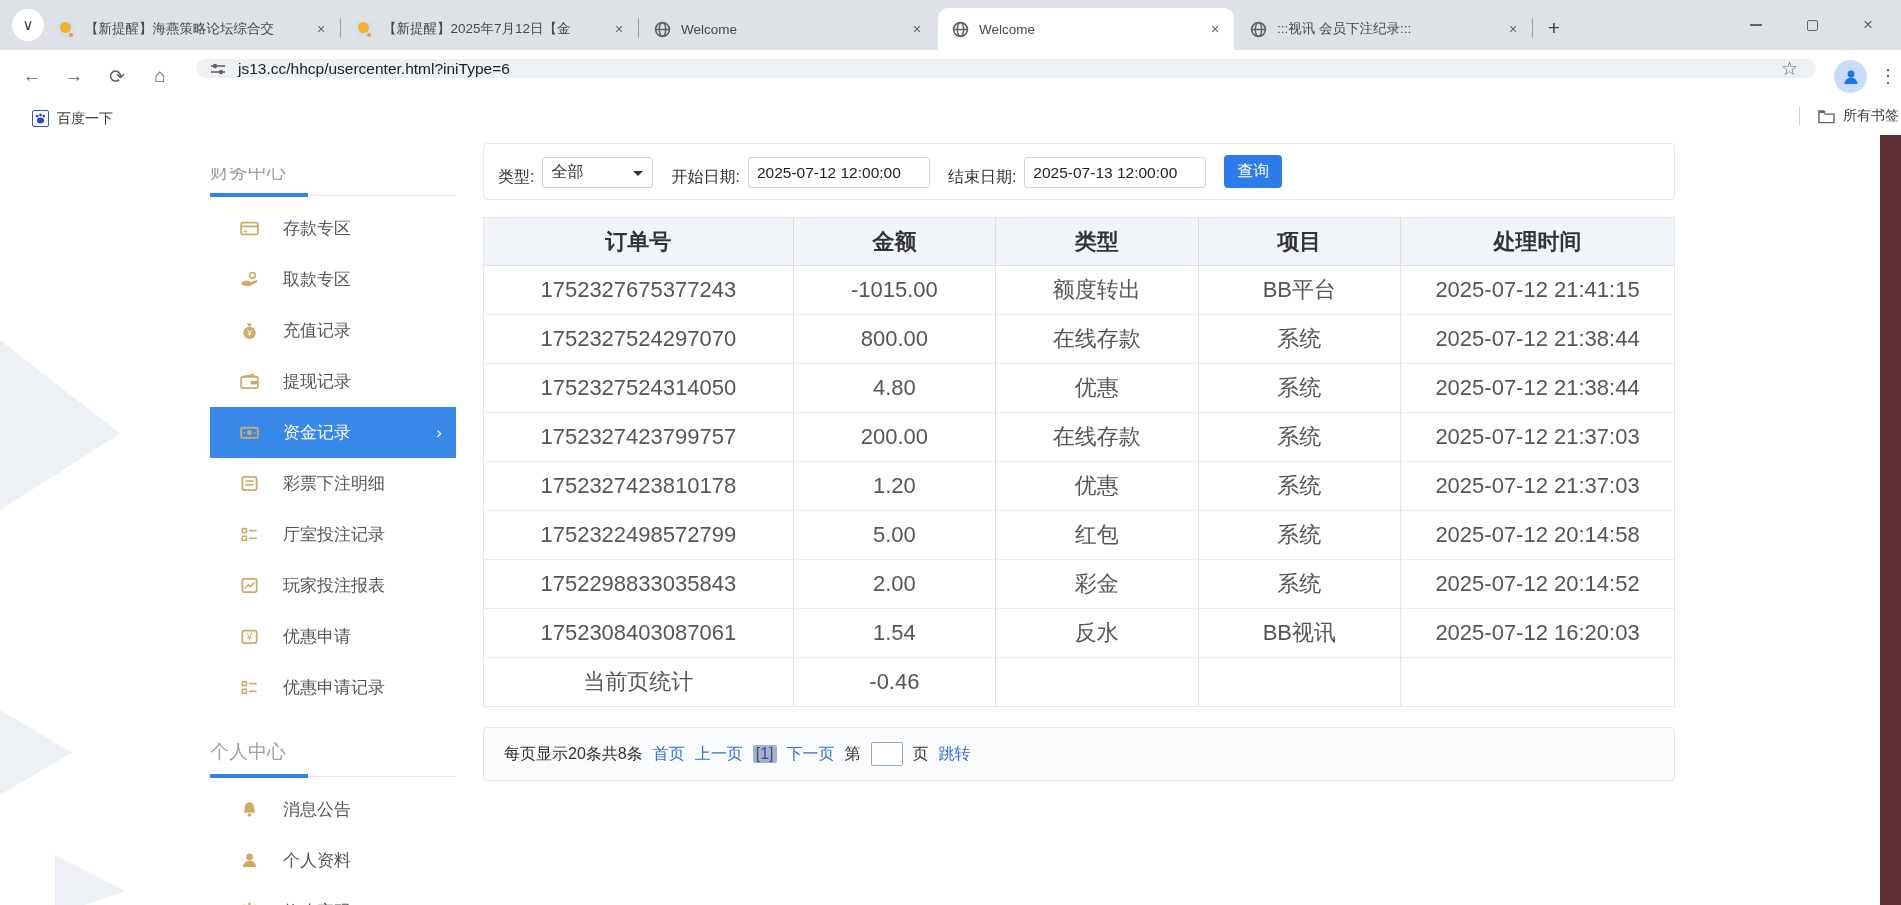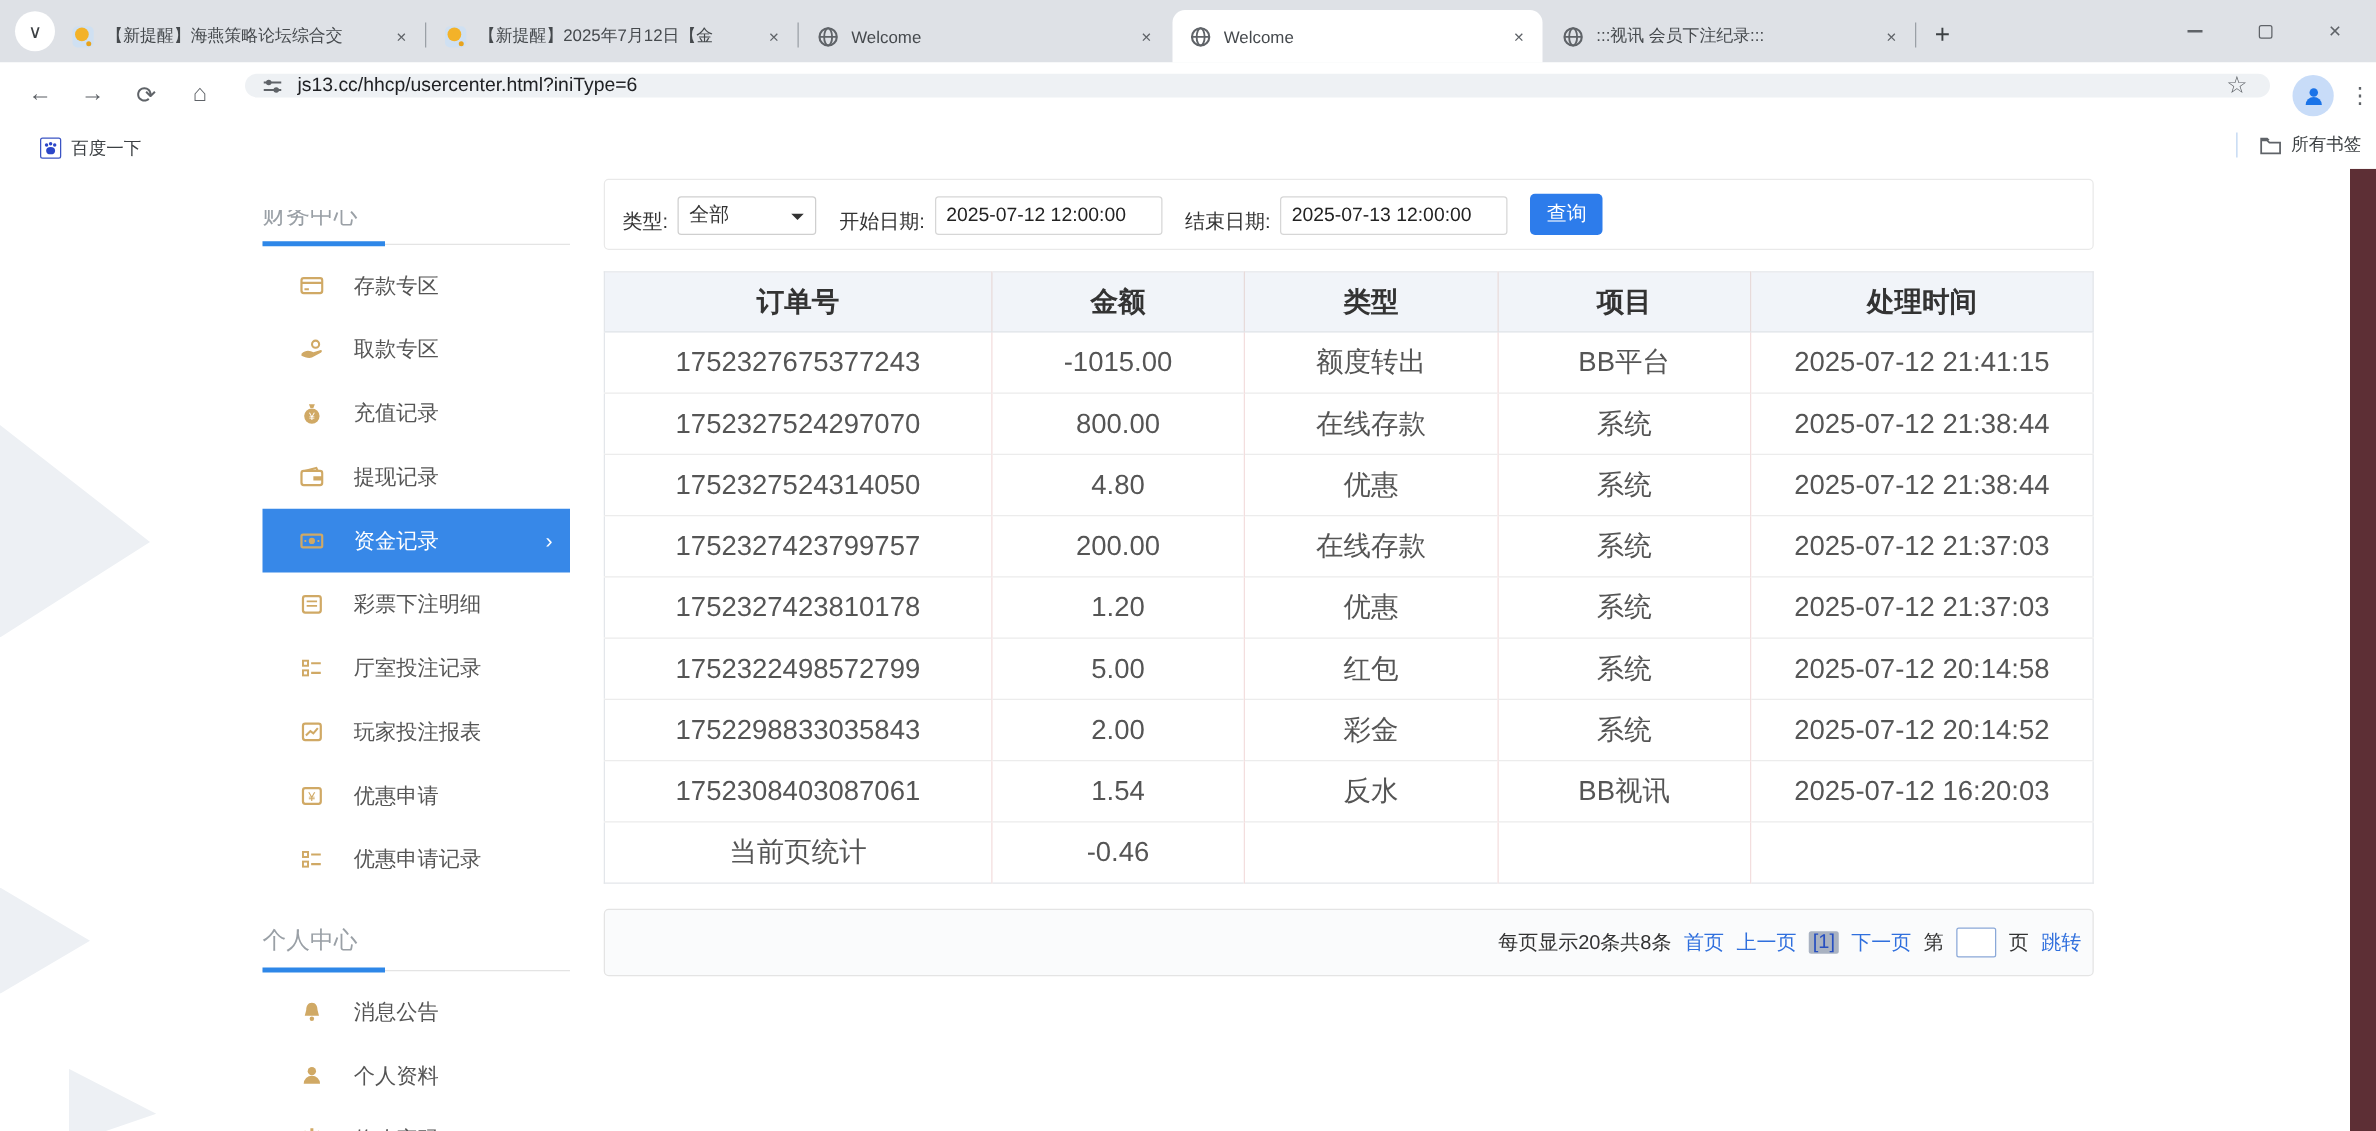--- a/index.html
+++ b/index.html
@@ -42,21 +42,21 @@
   .avatar { position:absolute; left:1834px; top:10px; width:33px; height:33px; border-radius:50%;
     background:#c8dcf8; display:flex; align-items:center; justify-content:center; cursor:pointer;}
   .menu-dots { position:absolute; left:1878px; top:8px; width:20px; height:36px; color:#5f6368;
     font-size:18px; display:flex; align-items:center; justify-content:center; cursor:pointer; letter-spacing:0;}
 
   .bookmarksbar { position:absolute; left:0; top:102px; width:1901px; height:33px; background:#fff;
     display:flex; align-items:center; font-size:14px; color:#3c4043; }
   .bm-item { display:flex; align-items:center; gap:8px; margin-left:32px; cursor:pointer;}
   .baidu-ic { width:17px; height:17px; border:1px solid #3b54c4; border-radius:2px; background:#fff;
     display:flex; align-items:center; justify-content:center; }
-  .bm-right { position:absolute; right:0; top:4px; display:flex; align-items:center; gap:8px; padding-right:12px; cursor:pointer;}
+  .bm-right { position:absolute; right:0; top:4px; display:flex; align-items:center; gap:8px; padding-right:2px; cursor:pointer;}
   .bm-sep { width:1px; height:20px; background:#bcd3f1; margin-right:10px;}
   .folder-ic { width:17px; height:15px; }
 
   
   .page { position:absolute; left:0; top:135px; width:1901px; height:770px; background:#fff; overflow:hidden;}
   .maroon-strip { position:absolute; right:0; top:0; width:21px; height:770px; background:#5d2f35; }
   .tri { position:absolute; background:#edf0f4; }
   .tri1 { left:0; top:205px; width:120px; height:170px; clip-path:polygon(0 0,100% 55%,0 100%); }
   .tri2 { left:0; top:575px; width:72px; height:85px; clip-path:polygon(0 0,100% 50%,0 100%); }
   .tri3 { left:55px; top:720px; width:70px; height:60px; clip-path:polygon(0 0,100% 60%,0 100%); }
@@ -94,21 +94,21 @@
     border:1px solid #e3e6ea; }
   table.records th { background:#f1f4f9; color:#333; font-weight:bold; height:48px;
     border-right:1px solid #e7dada; border-bottom:1px solid #dfe3e8;}
   table.records td { color:#555; height:49px; text-align:center; border-right:1px solid #f3dede;
     border-top:1px solid #ececec; background:#fff;}
   table.records th:last-child, table.records td:last-child { border-right:none; }
   .col1{width:26%;} .col2{width:17%;text-align:center;} .col3{width:17%;} .col4{width:17%;} .col5{width:23%;}
 
   
   .pagebox { margin-top:20px; background:#fafbfc; border:1px solid #e4e4e4; border-radius:4px;
-    height:54px; display:flex; align-items:center; justify-content:flex-end; padding:0 9px;
+    height:54px; display:flex; align-items:center; justify-content:flex-start; padding:0 20px;
     font-size:16px; color:#333; }
   .pager { display:flex; align-items:center; gap:10px; }
   .plink { color:#2f6fdd; cursor:pointer; text-decoration:none; }
   .pcur { background:#a9b2c1; color:#274fc0; padding:0 3px; border-radius:2px; }
   .jump-input { width:32px; height:24px; border:1px solid #8aa8d8; border-radius:2px; background:#fff; font-family:inherit;}
 </style>
 </head>
 <body>
 
 <div class="tabbar">

